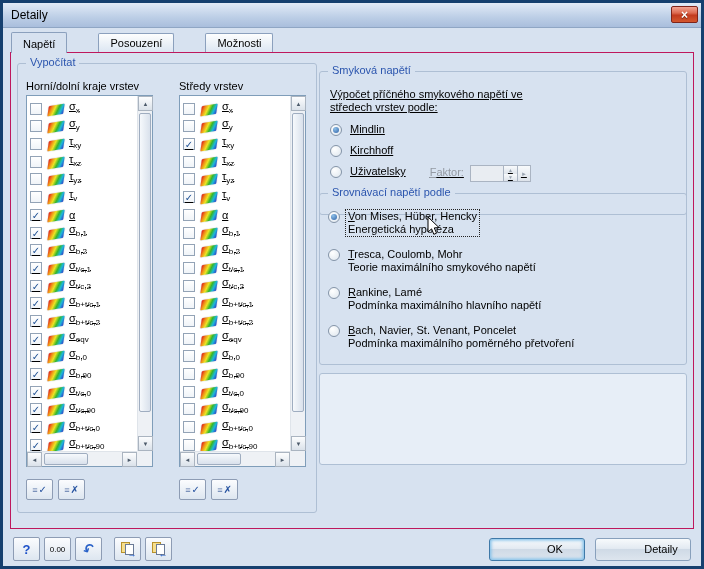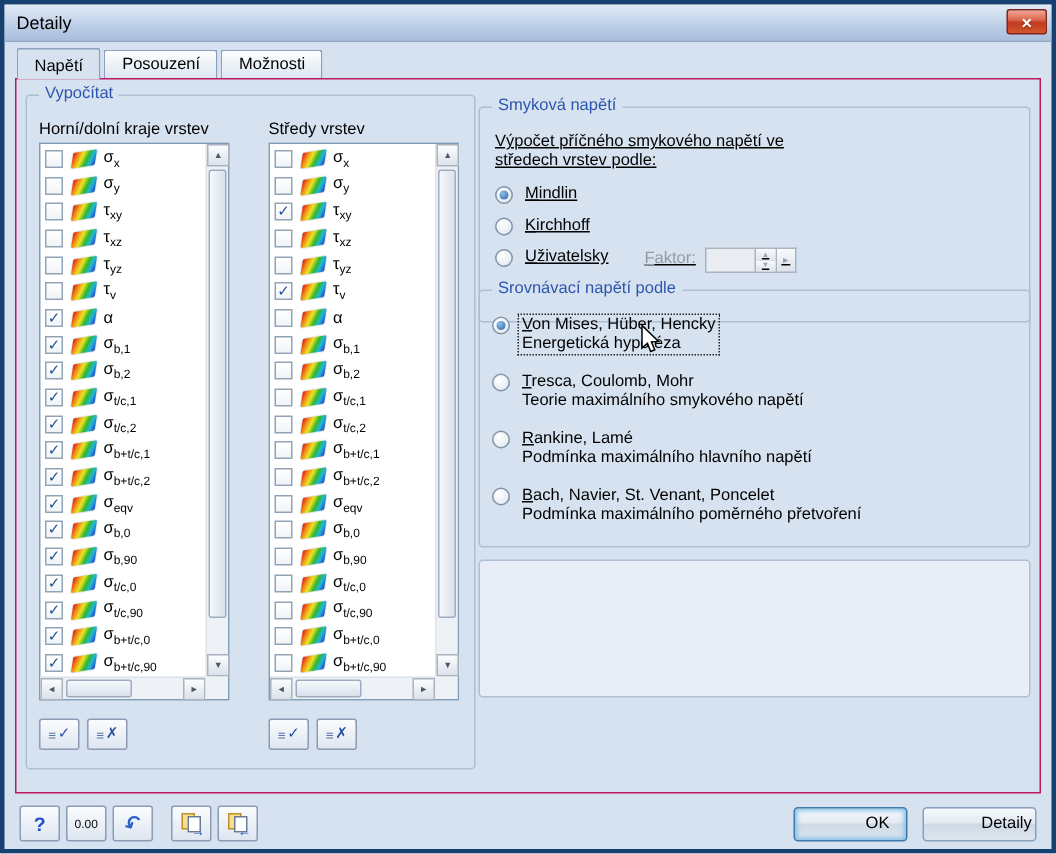--- a/index.html
+++ b/index.html
@@ -9,40 +9,40 @@
           font-size:11px;color:#000;background:#d7e2f0;border:3px solid #16406f;overflow:hidden;}
   .titlebar{position:relative;height:25px;background:linear-gradient(#e2ebf7,#bccee6 60%,#a9bedc);
             border-bottom:1px solid #8fa6c4;display:flex;align-items:center;}
   .titlebar .title{padding-left:8px;font-size:12px;}
   .close-btn{position:absolute;top:3px;right:3px;width:27px;height:17px;border:1px solid #7e241a;border-radius:2px;
              background:linear-gradient(#f2a493,#dd6a50 40%,#c23a1e 55%,#d4572e);color:#fff;font-size:12px;
              font-weight:bold;display:flex;align-items:center;justify-content:center;
              text-shadow:0 1px 1px rgba(0,0,0,.45);}
   .client{position:relative;height:538px;}
   
-  .tabstrip{position:absolute;left:8px;top:3px;height:21px;display:flex;align-items:flex-end;z-index:3;}
+  .tabstrip{position:absolute;left:8px;top:3px;height:21px;display:flex;align-items:flex-end;z-index:3;gap:29px;}
   .tab{padding:3px 11px;border:1px solid #8ba0bd;border-bottom:none;border-radius:2px 2px 0 0;
        background:linear-gradient(#fdfefe,#dce6f2);margin-right:2px;white-space:nowrap;}
   .tab.active{background:#d7e2f0;padding-top:5px;position:relative;z-index:4;margin-bottom:-1px;}
   .tabpanel{position:absolute;left:7px;top:24px;width:684px;height:477px;border:1px solid #be185d;background:#d7e2f0;}
   
   .group{position:absolute;border:1px solid #aebfd4;border-radius:3px;}
   .group-caption{position:absolute;top:-8px;left:8px;background:#d7e2f0;padding:0 4px;color:#2b55ae;white-space:nowrap;}
   .calc-group{left:6px;top:10px;width:300px;height:450px;}
   .shear-group{left:308px;top:18px;width:368px;height:144px;text-decoration:underline;}
   .eq-group{left:308px;top:140px;width:368px;height:172px;}
   .empty-group{left:308px;top:320px;width:368px;height:92px;background:#e7eef7;}
   
   .calc-columns{display:flex;gap:26px;padding:16px 8px 0;}
   .calc-col{width:127px;}
   .col-header{margin-bottom:3px;white-space:nowrap;}
   .listbox{width:127px;height:372px;border:1px solid #7f9db9;background:#fff;
            display:grid;grid-template-columns:1fr 15px;grid-template-rows:1fr 15px;}
   .list-items{overflow:hidden;padding-top:1px;}
-  .list-row{display:flex;align-items:center;height:17.7px;padding-left:3px;}
+  .list-row{display:flex;align-items:flex-end;height:17.7px;padding-left:3px;text-decoration:underline;}
   .checkbox{width:12px;height:12px;border:1px solid #93a3b6;background:linear-gradient(#fff,#f0f4f8);
             font-size:10px;line-height:11px;text-align:center;color:#1d4f93;flex:none;font-weight:bold;}
   .result-icon{width:16px;height:10px;margin:0 5px 0 6px;flex:none;border-radius:1px;
     background:linear-gradient(110deg,#e02818 4%,#f09018 22%,#ece422 40%,#35b52c 60%,#1db9d8 78%,#2b50cc 96%);
     transform:rotate(-9deg) skewX(-18deg);box-shadow:0 0 1px rgba(0,0,0,.45);}
   .stress-label{white-space:nowrap;}
   .stress-label sub{font-size:8px;}
   .vscroll{display:flex;flex-direction:column;background:#eef1f5;border-left:1px solid #dfe4ea;}
   .hscroll{display:flex;background:#eef1f5;border-top:1px solid #dfe4ea;}
   .sbtn{width:15px;height:15px;flex:none;border:1px solid #aab4c0;background:linear-gradient(#fcfdfe,#dbe2ea);
@@ -87,21 +87,21 @@
             background:linear-gradient(#fbfcfe,#dde6f0);display:flex;align-items:center;justify-content:center;}
   .tool-btn.gap{margin-left:8px;}
   .help-glyph{color:#1c50c8;font-weight:bold;font-size:13px;}
   .units-glyph{font-size:8px;font-weight:normal;}
   .reset-glyph{color:#2a62c8;font-size:14px;font-weight:bold;display:inline-block;transform:rotate(-28deg);}
   .doc-icon{position:relative;width:14px;height:14px;}
   .doc-back{position:absolute;left:0;top:0;width:9px;height:11px;background:#f7df8e;border:1px solid #b8922c;}
   .doc-front{position:absolute;left:4px;top:2px;width:9px;height:11px;background:#fff;border:1px solid #6a7a96;}
   .doc-arrow{position:absolute;right:-2px;bottom:-3px;color:#1a56c4;font-size:9px;font-weight:bold;line-height:9px;}
   .spacer{flex:1;}
-  .btn{width:76px;height:23px;border:1px solid #88a0bc;border-radius:3px;margin-left:10px;
+  .btn{width:96px;height:23px;border:1px solid #88a0bc;border-radius:3px;margin-left:10px;
        background:linear-gradient(#f7fafc,#e3eaf2 45%,#cfdae6 50%,#dde5ee);
        display:flex;align-items:center;justify-content:center;padding-left:36px;}
   .btn.default{border-color:#3f79a8;box-shadow:inset 0 0 3px 1.5px #86c2ea;}
   .cursor{position:absolute;left:424px;top:213px;z-index:20;}
 </style>
 </head>
 <body>
 
 <div class="dialog">
   <div class="titlebar">

